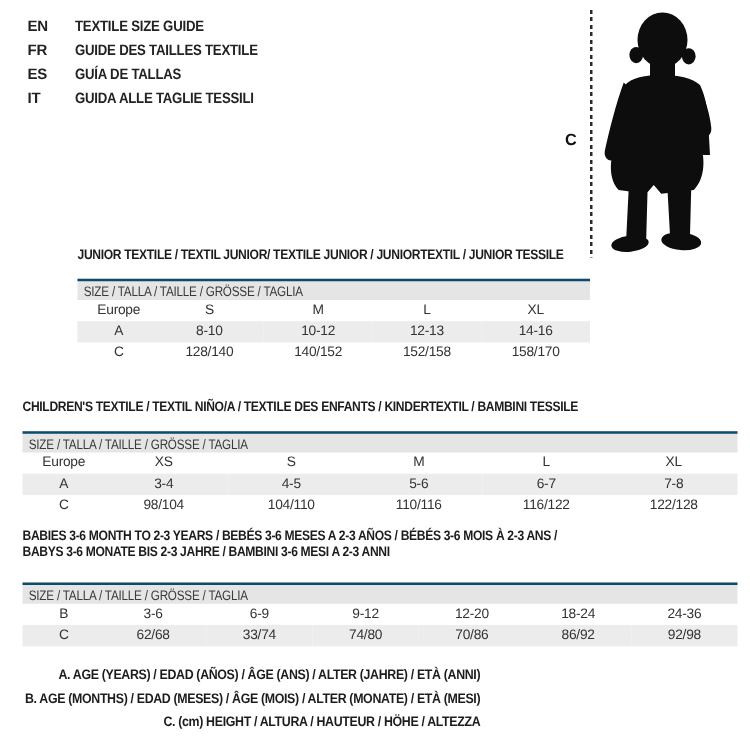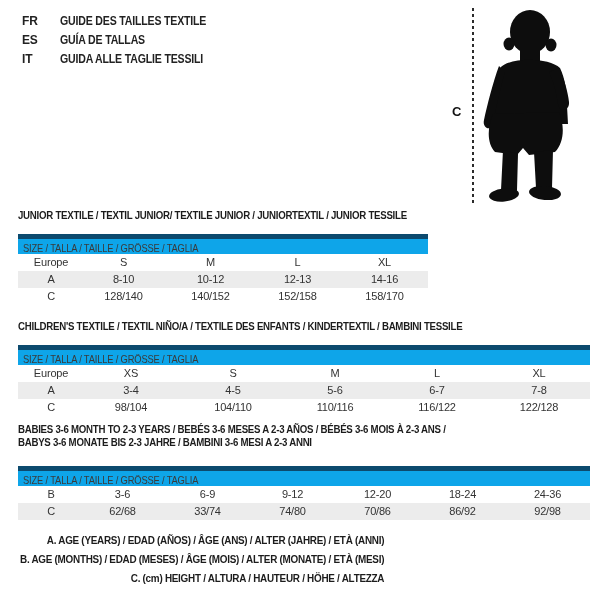--- a/index.html
+++ b/index.html
@@ -14,27 +14,27 @@
               white-space:nowrap;transform:scaleX(0.88);transform-origin:0 50%;}
 
   
   .measure-line{position:absolute;left:472px;top:8px;width:2px;height:198px;
                 background:repeating-linear-gradient(to bottom,#2b2b2b 0 3px,transparent 3px 6px);}
   .measure-label{position:absolute;left:452px;top:104px;font-size:13px;font-weight:bold;color:#111;}
   .baby-svg{position:absolute;left:481px;top:2px;}
 
   
   .section{position:absolute;left:18px;}
-  .s1{top:209px;width:410px;}
+  .s1{top:198px;width:410px;margin-left:44px;}
   .s2{top:320px;width:572px;}
   .s3{top:423px;width:572px;}
   .sec-title{font-size:11px;font-weight:bold;color:#1c1c1c;line-height:13px;letter-spacing:-0.3px;
              white-space:nowrap;transform:scaleX(0.88);transform-origin:0 50%;}
-  .size-bar{margin-top:12px;height:15px;line-height:15px;border-top:5px solid #0c4a6e;
-            background:#0ea5e9;padding-left:5px;}
+  .size-bar{margin-top:12px;height:15px;line-height:15px;border-top:2px solid #0c4a6e;
+            background:#e5e5e5;padding-left:5px;}
   .s3 .size-bar{margin-top:17px;}
   .size-bar span{display:inline-block;font-size:11px;color:#3a3a3a;letter-spacing:-0.2px;
                  transform:scaleX(0.85);transform-origin:0 50%;white-space:nowrap;}
   table.size-table{border-collapse:collapse;table-layout:fixed;width:100%;}
   .size-table td{height:17px;font-size:11px;color:#333;text-align:center;padding:0;
                  line-height:17px;white-space:nowrap;letter-spacing:-0.2px;}
   .size-table td:first-child{text-align:center;padding-left:4px;}
   .size-table tbody tr:nth-child(even) td{background:#ececec;}
   col.c-label{width:62px;}
 
@@ -42,20 +42,24 @@
   .legend{position:absolute;left:20px;top:531px;text-align:right;}
   .legend-line{font-size:11px;font-weight:bold;color:#1c1c1c;line-height:19px;letter-spacing:-0.3px;
                white-space:nowrap;transform:scaleX(0.9);transform-origin:0 50%;}
 </style>
 </head>
 <body>
 
 <div class="canvas">
 
   <div class="lang-list">
+    <div class="lang-row">
+      <span class="lang-code">EN</span>
+      <span class="lang-label">TEXTILE SIZE GUIDE</span>
+    </div>
     <div class="lang-row">
       <span class="lang-code">FR</span>
       <span class="lang-label">GUIDE DES TAILLES TEXTILE</span>
     </div>
     <div class="lang-row">
       <span class="lang-code">ES</span>
       <span class="lang-label">GUÍA DE TALLAS</span>
     </div>
     <div class="lang-row">
       <span class="lang-code">IT</span>

